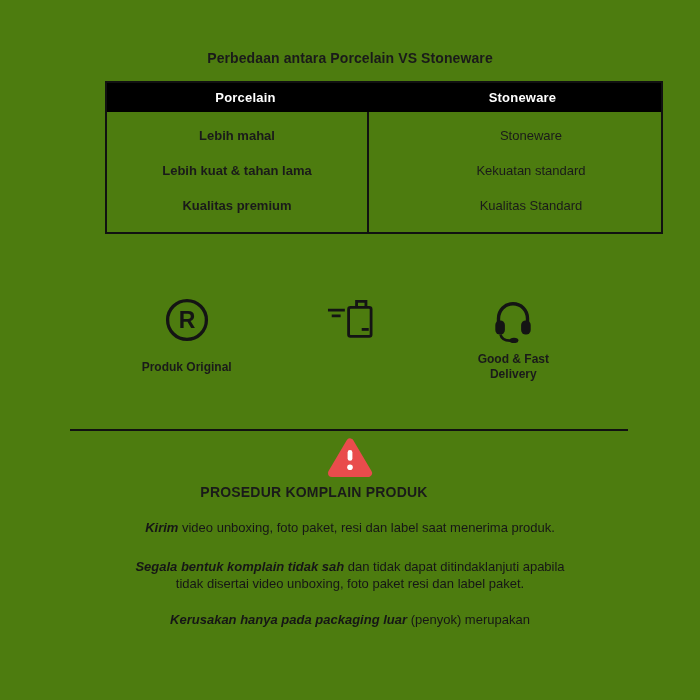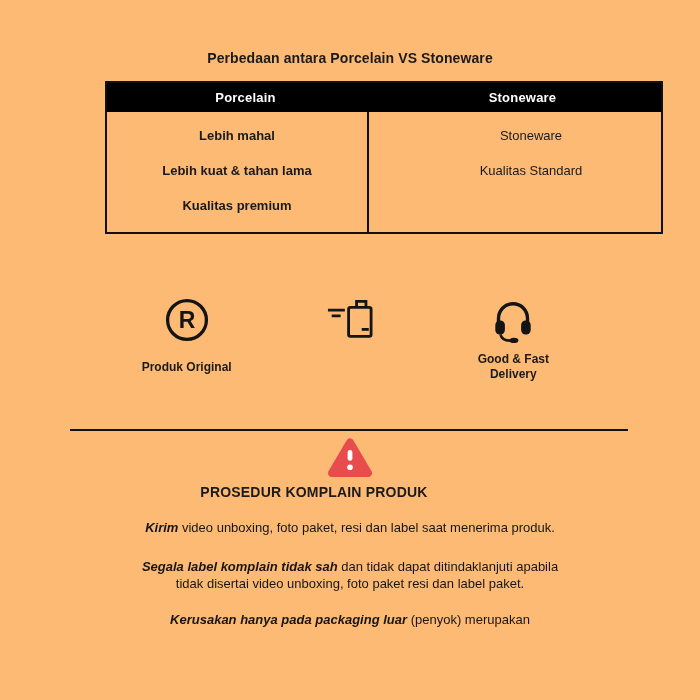--- a/index.html
+++ b/index.html
@@ -1,20 +1,20 @@
 <!DOCTYPE html>
 <html><head>
 <meta charset="utf-8">
 <style>
   html, body { margin: 0; padding: 0; background: #ffffff; }
   .canvas {
     position: relative;
     width: 700px;
     height: 700px;
-    background: #fdba74;
+    background: #4d7c0f;
     font-family: "Liberation Sans", "DejaVu Sans", sans-serif;
     color: #1a1a1a;
     overflow: hidden;
   }
   .page-title {
     position: absolute;
     top: 50px; left: 0; width: 700px;
     text-align: center;
     font-size: 14px;
     font-weight: 700;
@@ -107,20 +107,21 @@
       <div class="cmp-hcell">Stoneware</div>
     </div>
     <div class="cmp-body">
       <div class="cmp-col cmp-col-left">
         <div class="cmp-cell">Lebih mahal</div>
         <div class="cmp-cell">Lebih kuat &amp; tahan lama</div>
         <div class="cmp-cell">Kualitas premium</div>
       </div>
       <div class="cmp-col cmp-col-right">
         <div class="cmp-cell">Stoneware</div>
+        <div class="cmp-cell">Kekuatan standard</div>
         <div class="cmp-cell">Kualitas Standard</div>
       </div>
     </div>
   </div>
 
   <div class="features">
 
     <div class="feature">
       <div class="feature-icon">
         <svg width="46" height="46" viewBox="0 0 46 46">
@@ -171,21 +172,21 @@
       <rect x="20.6" y="14" width="4.8" height="10.8" rx="2.4" fill="#ffffff"></rect>
       <circle cx="23" cy="31.2" r="2.8" fill="#ffffff"></circle>
     </svg>
   </div>
 
   <div class="complaint-heading">PROSEDUR KOMPLAIN PRODUK</div>
 
   <div class="para para-1"><span class="b">Kirim</span><span> video unboxing, foto paket, resi dan label saat menerima produk.</span></div>
 
   <div class="para para-2">
-    <div><span class="b">Segala label komplain tidak sah</span><span> dan tidak dapat ditindaklanjuti apabila</span></div>
+    <div><span class="b">Segala bentuk komplain tidak sah</span><span> dan tidak dapat ditindaklanjuti apabila</span></div>
     <div>tidak disertai video unboxing, foto paket resi dan label paket.</div>
   </div>
 
   <div class="para para-3">
     <div><span class="b">Kerusakan hanya pada packaging luar</span><span> (penyok) merupakan</span></div>
   </div>
 
 </div>
 
 </body></html>

